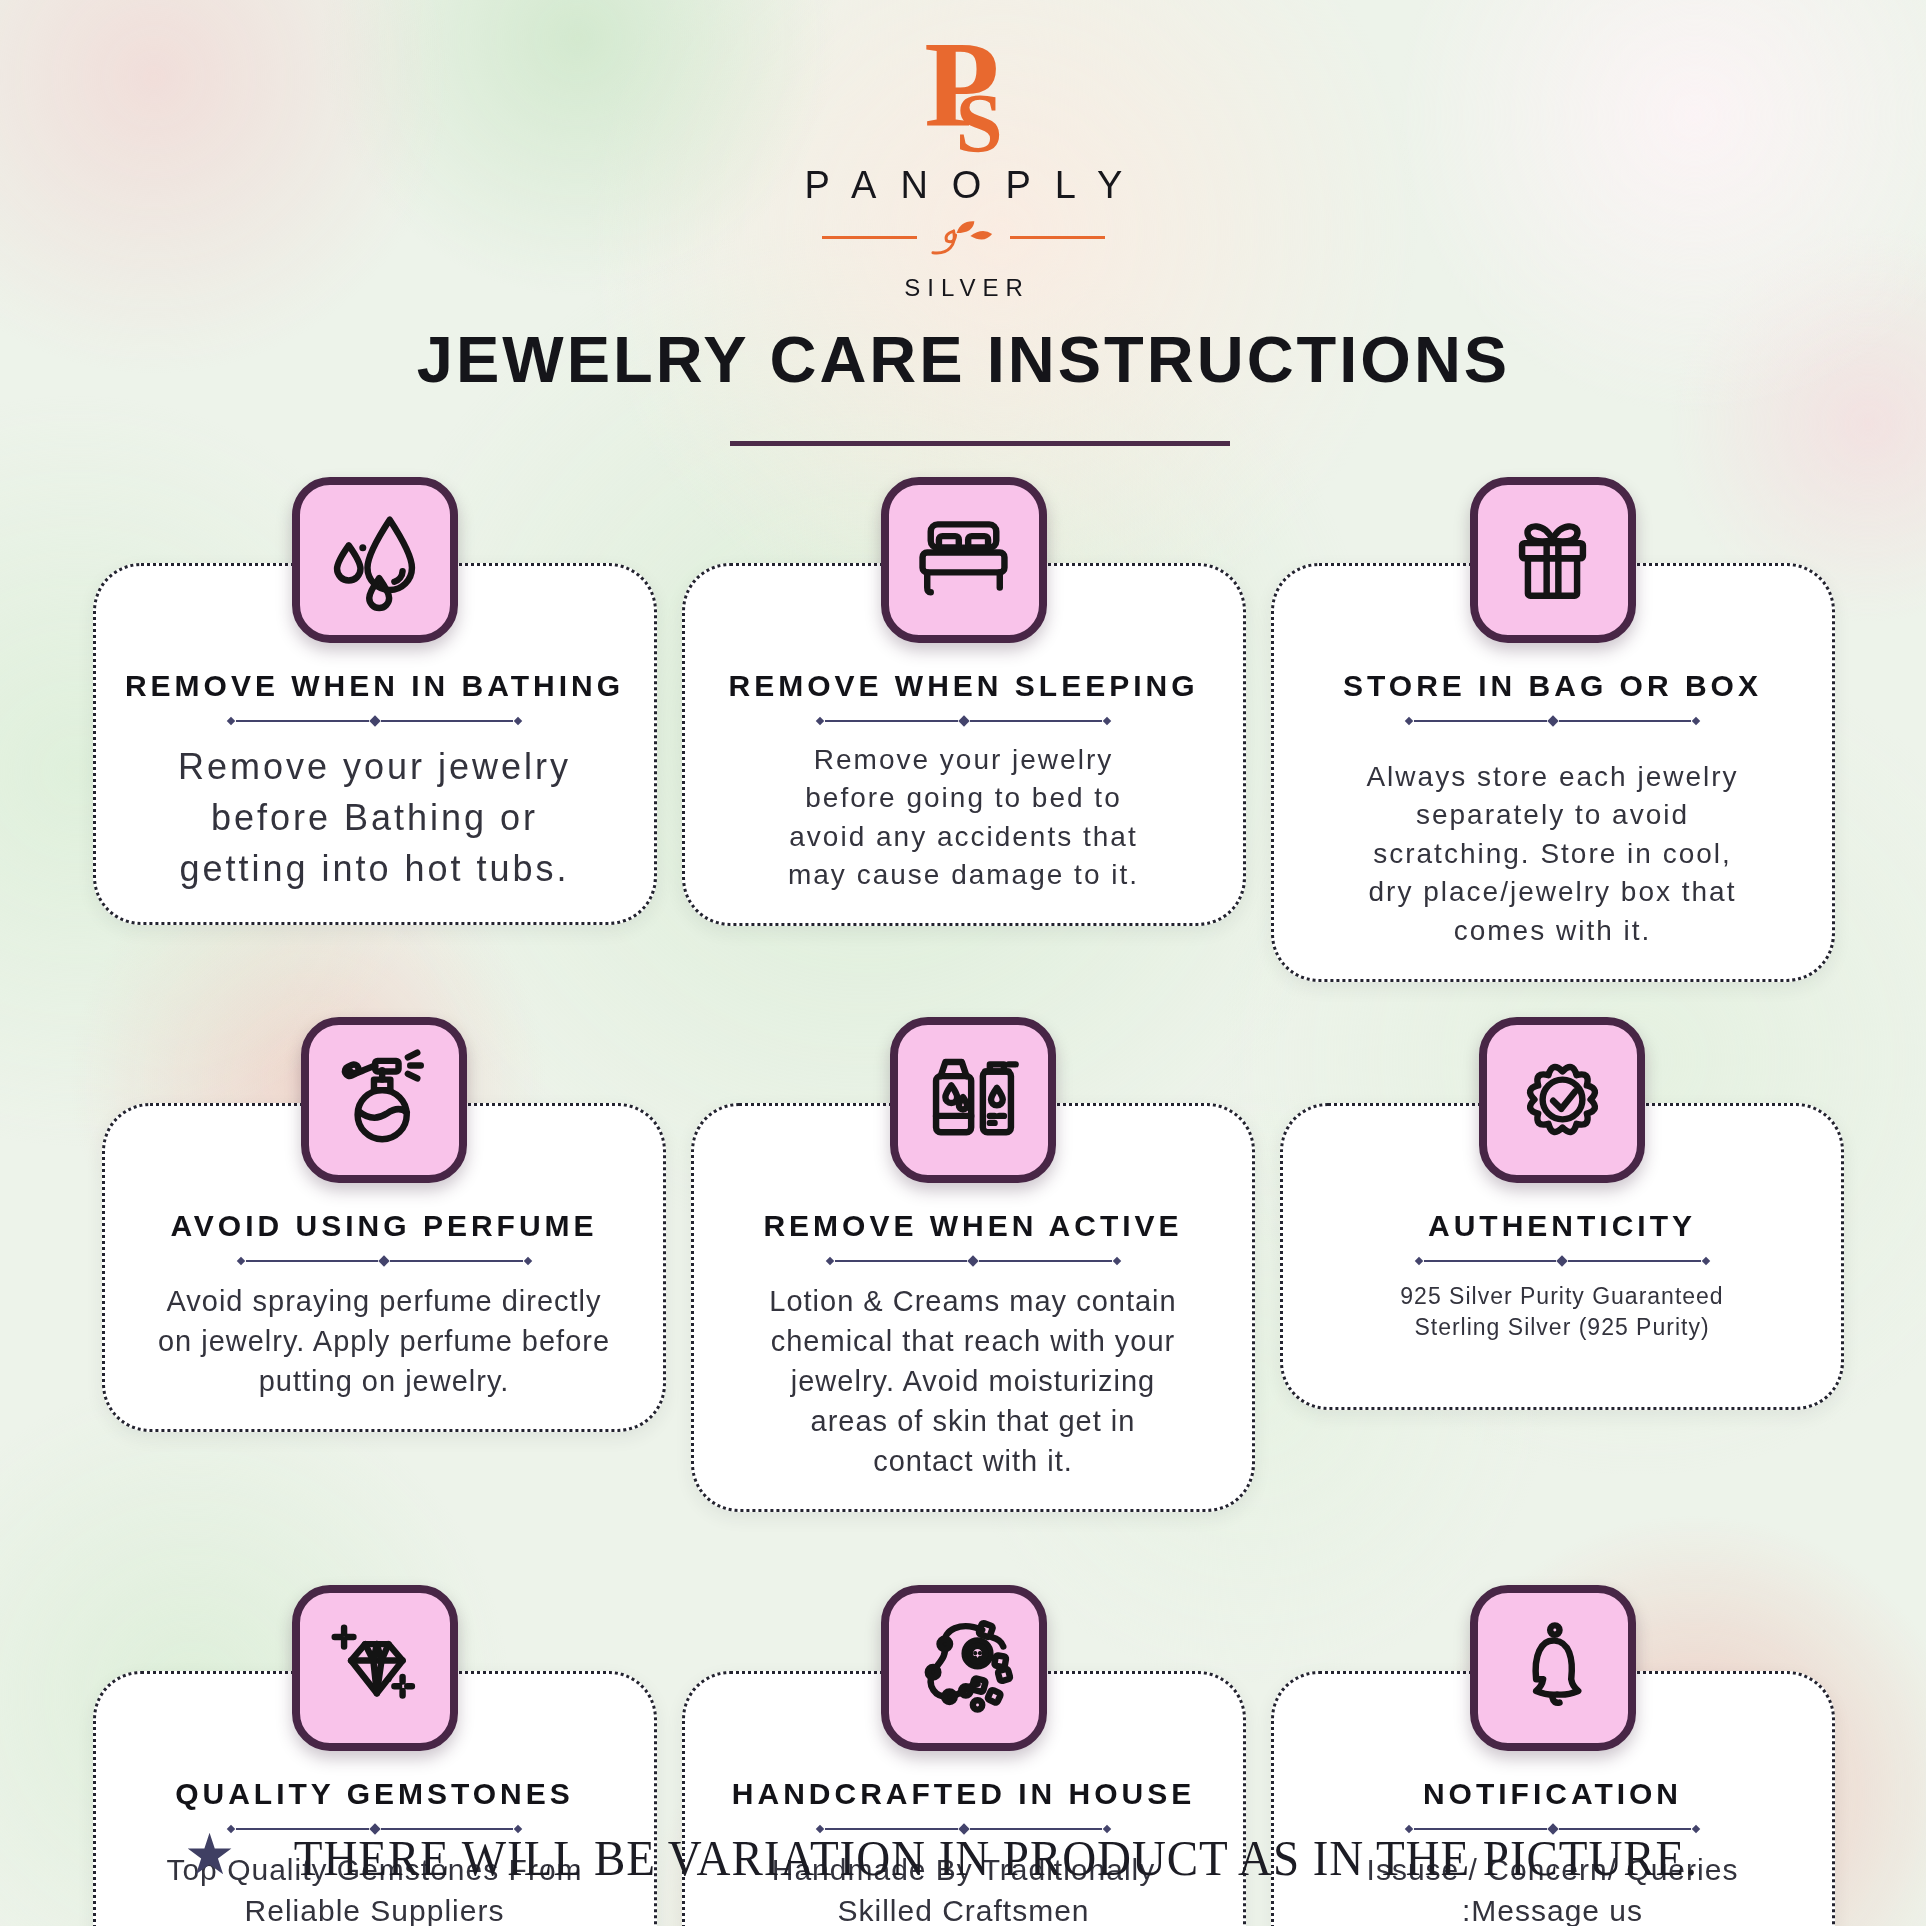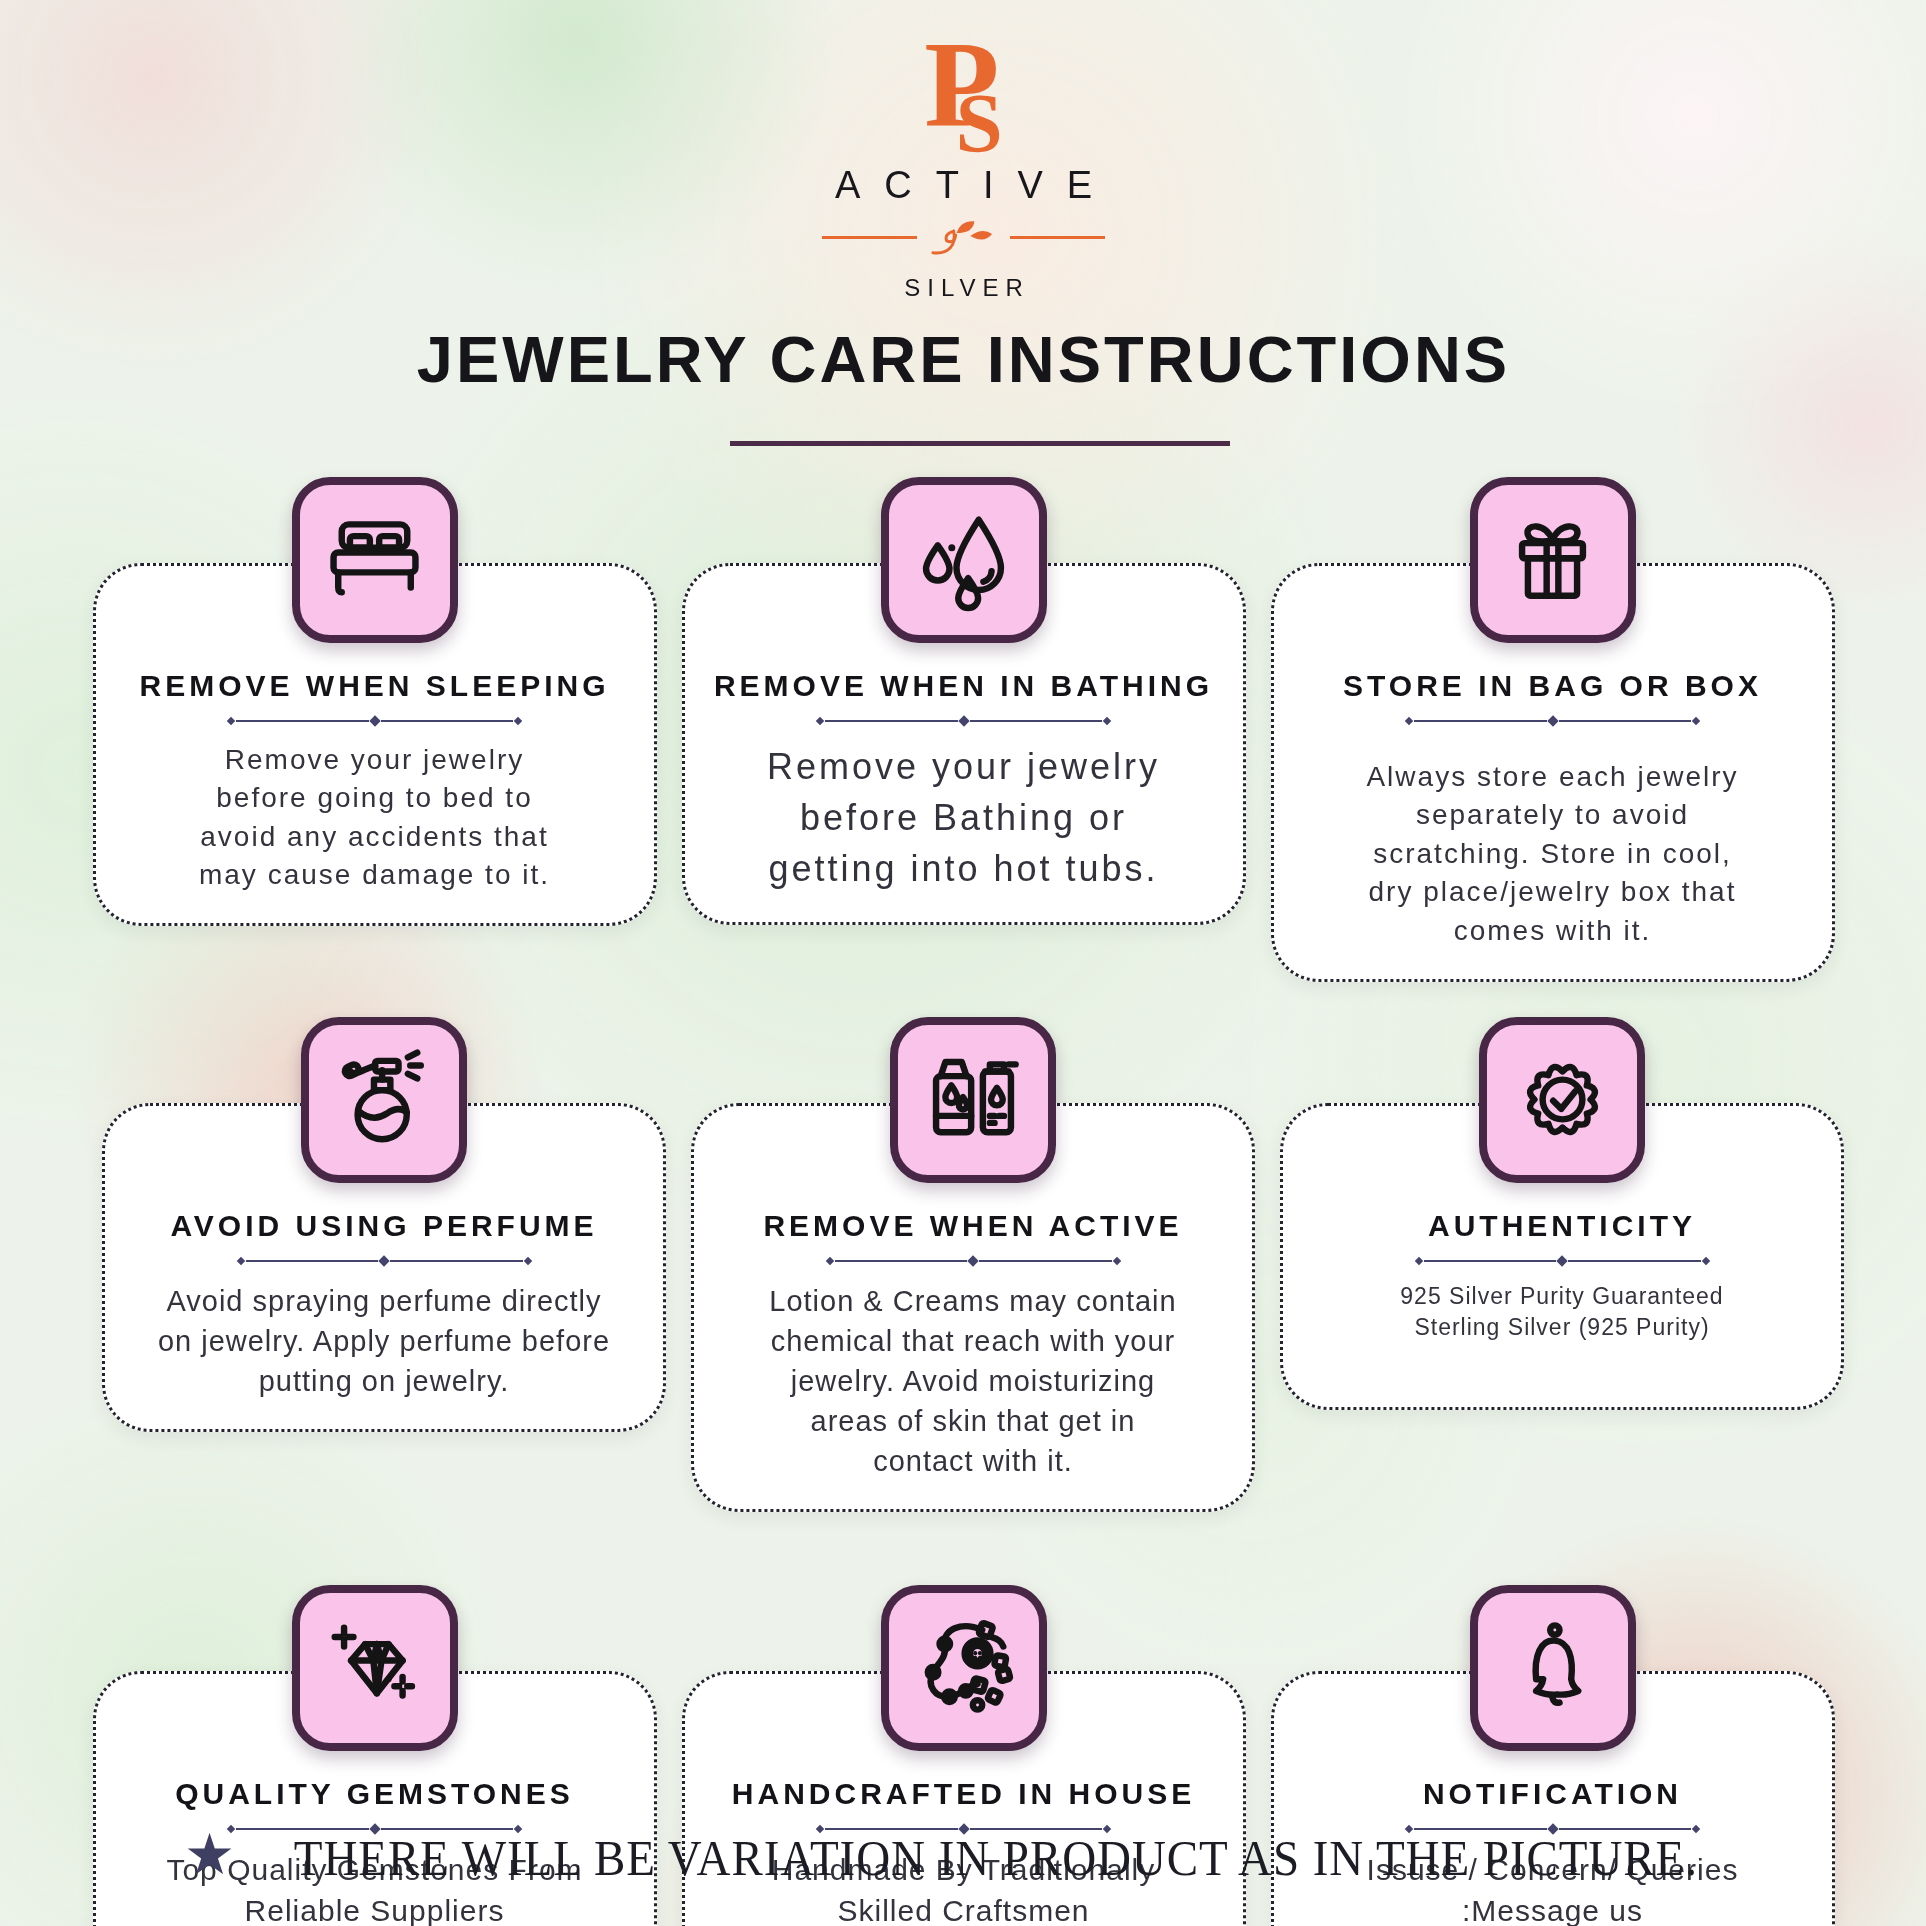--- a/index.html
+++ b/index.html
@@ -76,80 +76,80 @@
   .footer .star{font-size:57px;color:#3f3f63;line-height:1;transform:translateY(-4px);}
   .footer .txt{font-family:"Liberation Serif",serif;font-size:50px;color:#1c1c24;letter-spacing:1px;transform:scaleX(.94);transform-origin:center;}
 </style>
 </head>
 <body>
 
 <div class="header">
   <div class="monogram">
     <span class="p">P</span><span class="s">S</span>
   </div>
-  <div class="brandname">ACTIVE</div>
+  <div class="brandname">PANOPLY</div>
   <div class="sprigline">
     <span class="ln"></span>
     <svg width="73" height="40" viewBox="0 0 74 40">
       <path d="M6 36 C22 38 30 28 27 14" stroke="#e8692f" stroke-width="3" fill="none" stroke-linecap="round"></path>
       <path d="M27 14 q-10 3 -7 10 q8 3 9 -6" stroke="#e8692f" stroke-width="3" fill="none" stroke-linecap="round"></path>
       <path d="M30 16 q4 -13 18 -12 q-1 12 -18 12 z" fill="#e8692f"></path>
       <path d="M44 19 q12 -9 22 -2 q-8 10 -22 2 z" fill="#e8692f"></path>
     </svg>
     <span class="ln"></span>
   </div>
   <div class="brandsub">SILVER</div>
 </div>
 
 <h1 class="title">JEWELRY CARE INSTRUCTIONS</h1>
 <div class="title-underline"></div>
 
 <div class="row row1">
 
+  <div class="card c1 h352">
+    <div class="tile">
+      <svg viewBox="0 0 100 100">
+        <path class="ic" d="M63 16 Q44 45 44 57 a19 19 0 0 0 38 0 Q82 45 63 16 Z"></path>
+        <path class="ic" d="M74 60 a10 10 0 0 1 -7 9"></path>
+        <circle class="icf" cx="40" cy="40" r="3"></circle>
+        <path class="ic" d="M28 38 q-10 14 -10 20 a10 10 0 0 0 20 0 q0 -6 -10 -20 z"></path>
+        <path class="ic" d="M54 66 q-8.5 12 -8.5 17 a8.5 8.5 0 0 0 17 0 q0 -5 -8.5 -17 z"></path>
+      </svg>
+    </div>
+    <h3 class="heading">REMOVE WHEN IN BATHING</h3>
+    <div class="hr">
+        <span class="d s"></span>
+        <span class="ln"></span>
+        <span class="d"></span>
+        <span class="ln"></span>
+        <span class="d s"></span>
+      </div>
+    <p class="body">Remove your jewelry before Bathing or getting into hot tubs.</p>
+  </div>
+
   <div class="card c2 h352">
     <div class="tile">
       <svg viewBox="0 0 100 100">
         <rect class="ic" x="22" y="20" width="56" height="20" rx="6"></rect>
         <rect class="ic" x="29" y="30" width="17" height="10" rx="3"></rect>
         <rect class="ic" x="54" y="30" width="17" height="10" rx="3"></rect>
         <rect class="ic" x="15" y="44" width="70" height="17" rx="4"></rect>
         <path class="ic" d="M19 61 v13 q0 4 3 4"></path>
         <path class="ic" d="M81 61 v13"></path>
       </svg>
     </div>
     <h3 class="heading">REMOVE WHEN SLEEPING</h3>
     <div class="hr">
         <span class="d s"></span>
         <span class="ln"></span>
         <span class="d"></span>
         <span class="ln"></span>
         <span class="d s"></span>
       </div>
     <p class="body">Remove your jewelry before going to bed to avoid any accidents that may cause damage to it.</p>
-  </div>
-
-  <div class="card c1 h352">
-    <div class="tile">
-      <svg viewBox="0 0 100 100">
-        <path class="ic" d="M63 16 Q44 45 44 57 a19 19 0 0 0 38 0 Q82 45 63 16 Z"></path>
-        <path class="ic" d="M74 60 a10 10 0 0 1 -7 9"></path>
-        <circle class="icf" cx="40" cy="40" r="3"></circle>
-        <path class="ic" d="M28 38 q-10 14 -10 20 a10 10 0 0 0 20 0 q0 -6 -10 -20 z"></path>
-        <path class="ic" d="M54 66 q-8.5 12 -8.5 17 a8.5 8.5 0 0 0 17 0 q0 -5 -8.5 -17 z"></path>
-      </svg>
-    </div>
-    <h3 class="heading">REMOVE WHEN IN BATHING</h3>
-    <div class="hr">
-        <span class="d s"></span>
-        <span class="ln"></span>
-        <span class="d"></span>
-        <span class="ln"></span>
-        <span class="d s"></span>
-      </div>
-    <p class="body">Remove your jewelry before Bathing or getting into hot tubs.</p>
   </div>
 
   <div class="card c3 h352">
     <div class="tile">
       <svg viewBox="0 0 100 100">
         <path class="ic" d="M50 34 c-5 -16 -24 -15 -21 -5 c2 7 13 6 21 5 z"></path>
         <path class="ic" d="M50 34 c5 -16 24 -15 21 -5 c-2 7 -13 6 -21 5 z"></path>
         <rect class="ic" x="24" y="36" width="52" height="13" rx="2"></rect>
         <rect class="ic" x="29" y="49" width="42" height="32" rx="2"></rect>
         <path class="ic" d="M45 36 v45 M55 36 v45"></path>

